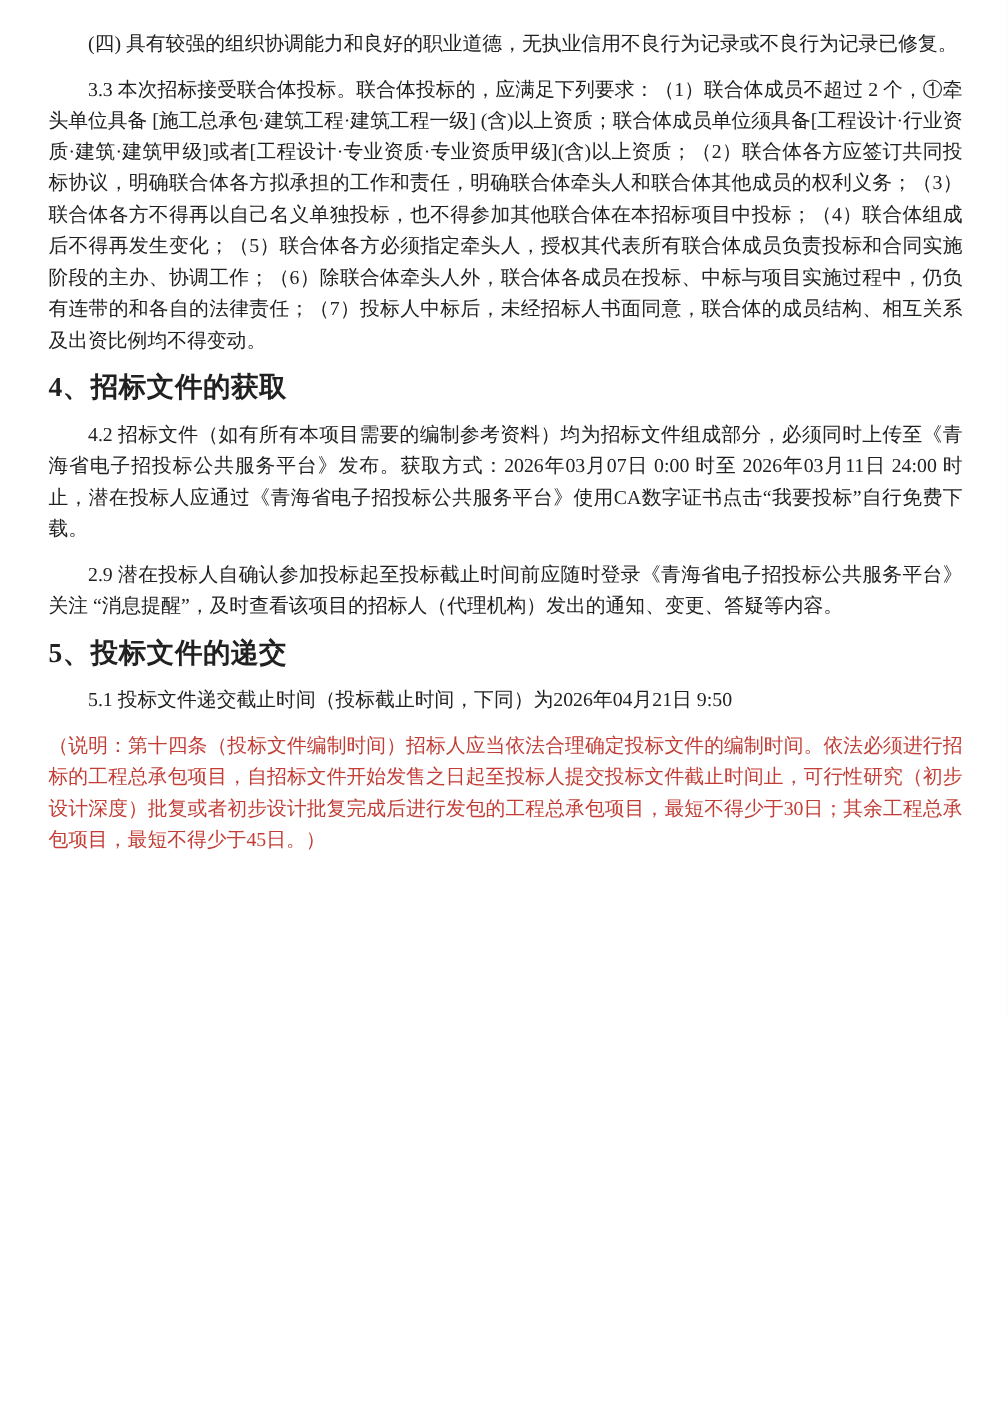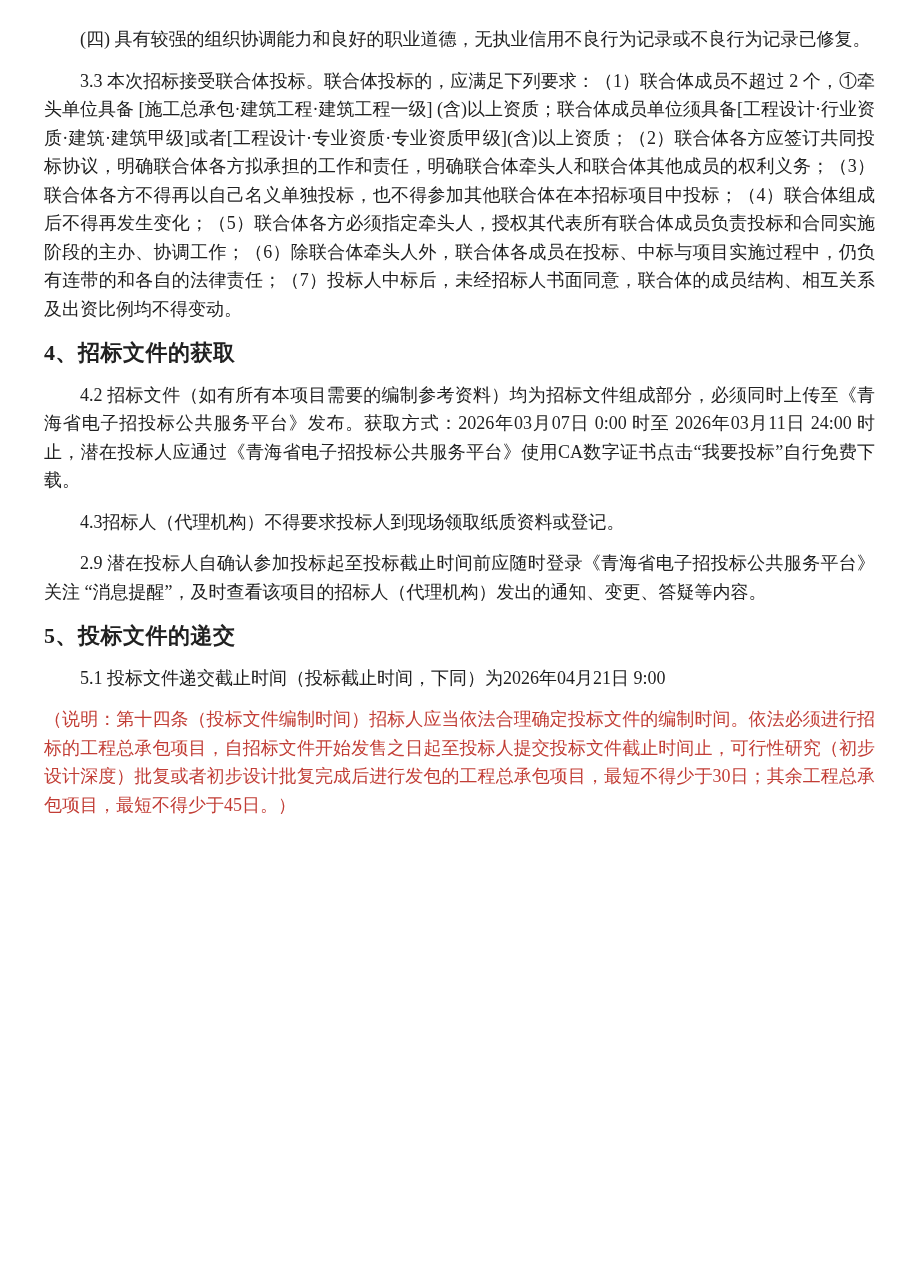--- a/index.html
+++ b/index.html
@@ -22,37 +22,36 @@
     overflow: hidden;
   }
   .para {
     text-align: justify;
     text-justify: inter-ideograph;
     text-indent: 2em;
     margin: 13px 0;
   }
   .para.first { margin-top: 0; }
   .heading {
-    font-size: 22px;
+    font-size: 25px;
     font-weight: bold;
     text-indent: 0;
     margin: 16px 0 13px 0;
     letter-spacing: 0.5px;
   }
   .note {
     color: var(--note);
     text-indent: 0;
   }
 </style>
 </head>
 <body>
 
 <div class="page">
   <p class="para first">(四) 具有较强的组织协调能力和良好的职业道德，无执业信用不良行为记录或不良行为记录已修复。</p>
   <p class="para">3.3 本次招标接受联合体投标。联合体投标的，应满足下列要求：（1）联合体成员不超过 2 个，①牵头单位具备 [施工总承包·建筑工程·建筑工程一级] (含)以上资质；联合体成员单位须具备[工程设计·行业资质·建筑·建筑甲级]或者[工程设计·专业资质·专业资质甲级](含)以上资质；（2）联合体各方应签订共同投标协议，明确联合体各方拟承担的工作和责任，明确联合体牵头人和联合体其他成员的权利义务；（3）联合体各方不得再以自己名义单独投标，也不得参加其他联合体在本招标项目中投标；（4）联合体组成后不得再发生变化；（5）联合体各方必须指定牵头人，授权其代表所有联合体成员负责投标和合同实施阶段的主办、协调工作；（6）除联合体牵头人外，联合体各成员在投标、中标与项目实施过程中，仍负有连带的和各自的法律责任；（7）投标人中标后，未经招标人书面同意，联合体的成员结构、相互关系及出资比例均不得变动。</p>
   <h2 class="heading">4、招标文件的获取</h2>
   <p class="para">4.2 招标文件（如有所有本项目需要的编制参考资料）均为招标文件组成部分，必须同时上传至《青海省电子招投标公共服务平台》发布。获取方式：2026年03月07日 0:00 时至 2026年03月11日 24:00 时止，潜在投标人应通过《青海省电子招投标公共服务平台》使用CA数字证书点击“我要投标”自行免费下载。</p>
-  <p class="para">4.3招标人（代理机构）不得要求投标人到现场领取纸质资料或登记。</p>
   <p class="para">2.9 潜在投标人自确认参加投标起至投标截止时间前应随时登录《青海省电子招投标公共服务平台》关注 “消息提醒”，及时查看该项目的招标人（代理机构）发出的通知、变更、答疑等内容。</p>
   <h2 class="heading">5、投标文件的递交</h2>
-  <p class="para">5.1 投标文件递交截止时间（投标截止时间，下同）为2026年04月21日 9:00</p>
+  <p class="para">5.1 投标文件递交截止时间（投标截止时间，下同）为2026年04月21日 9:50</p>
   <p class="para note">（说明：第十四条（投标文件编制时间）招标人应当依法合理确定投标文件的编制时间。依法必须进行招标的工程总承包项目，自招标文件开始发售之日起至投标人提交投标文件截止时间止，可行性研究（初步设计深度）批复或者初步设计批复完成后进行发包的工程总承包项目，最短不得少于30日；其余工程总承包项目，最短不得少于45日。）</p>
 </div>
 
 </body></html>

